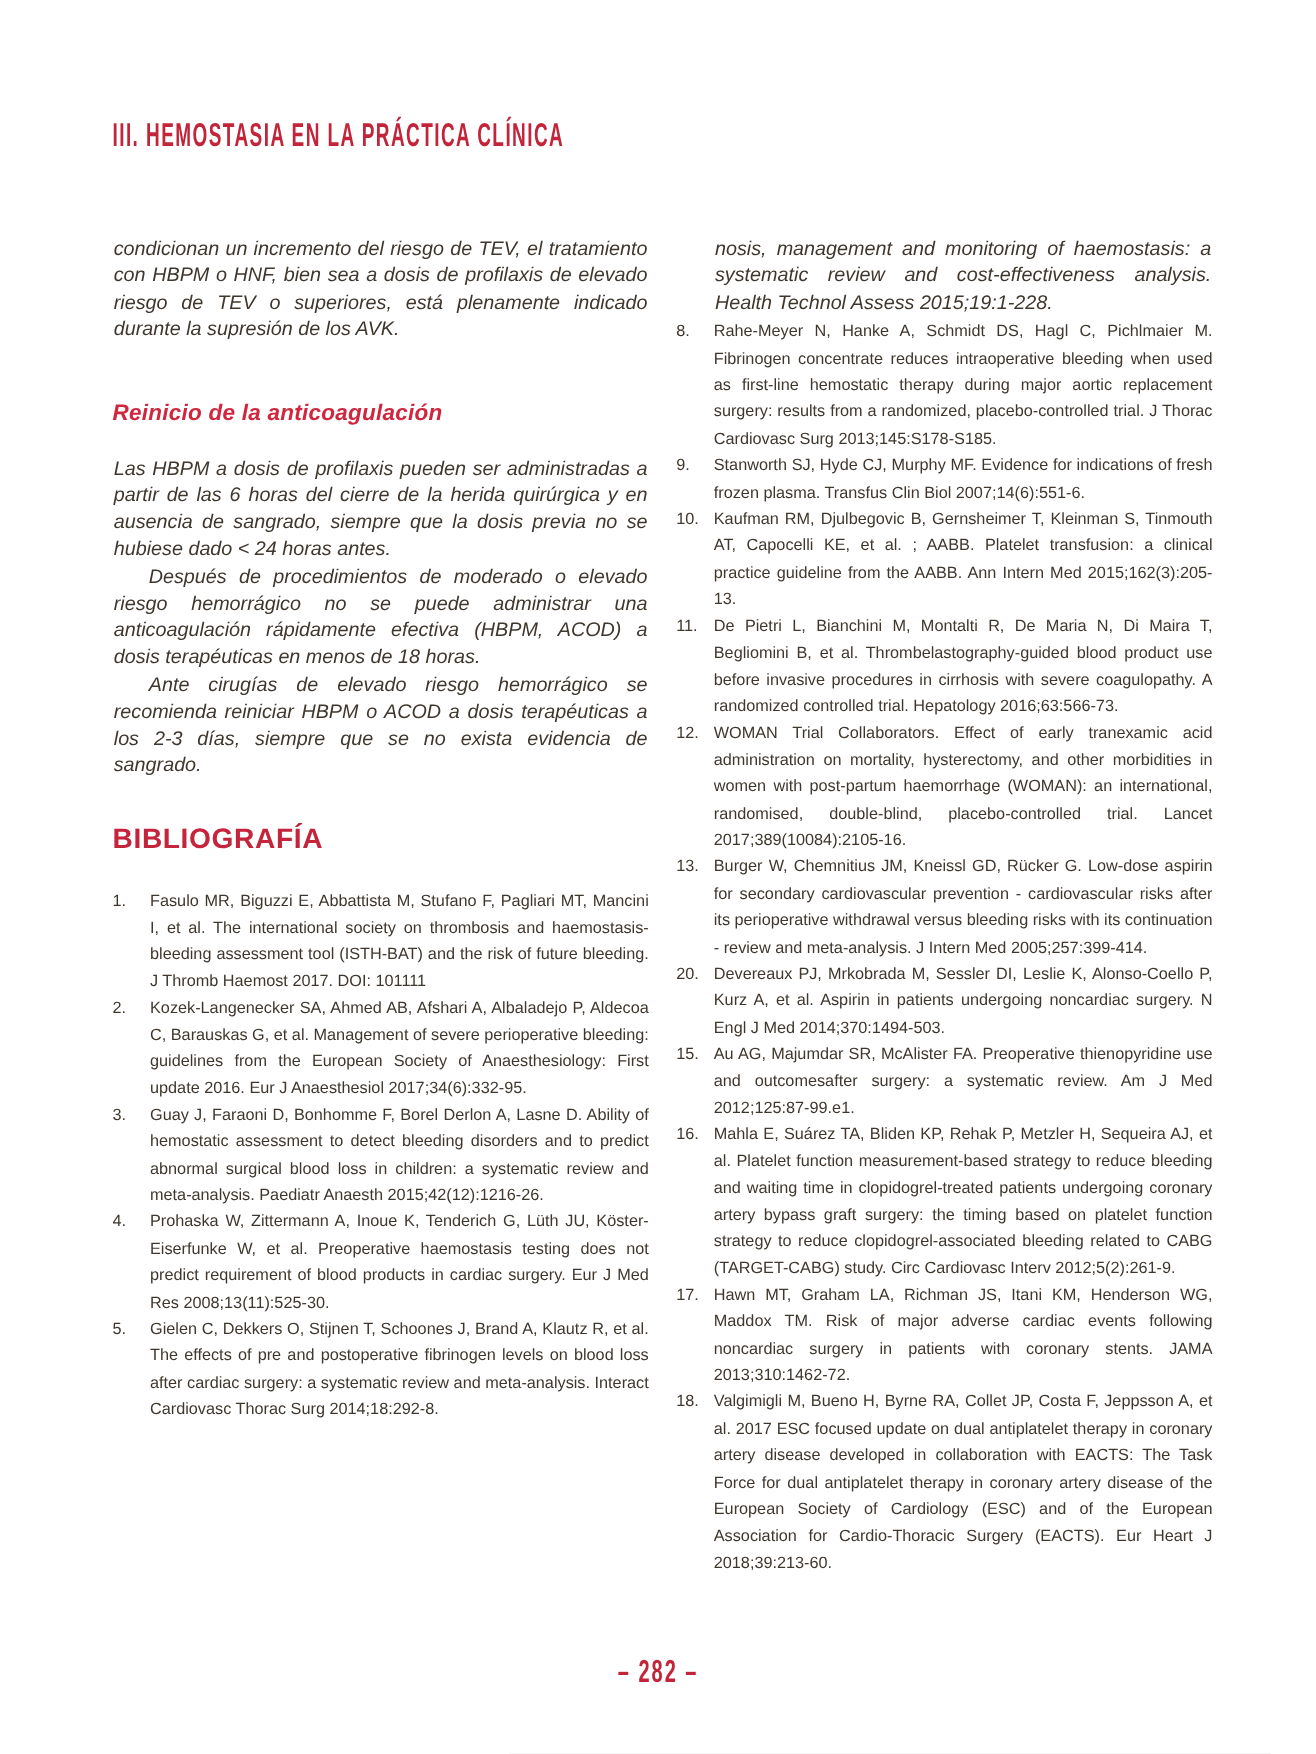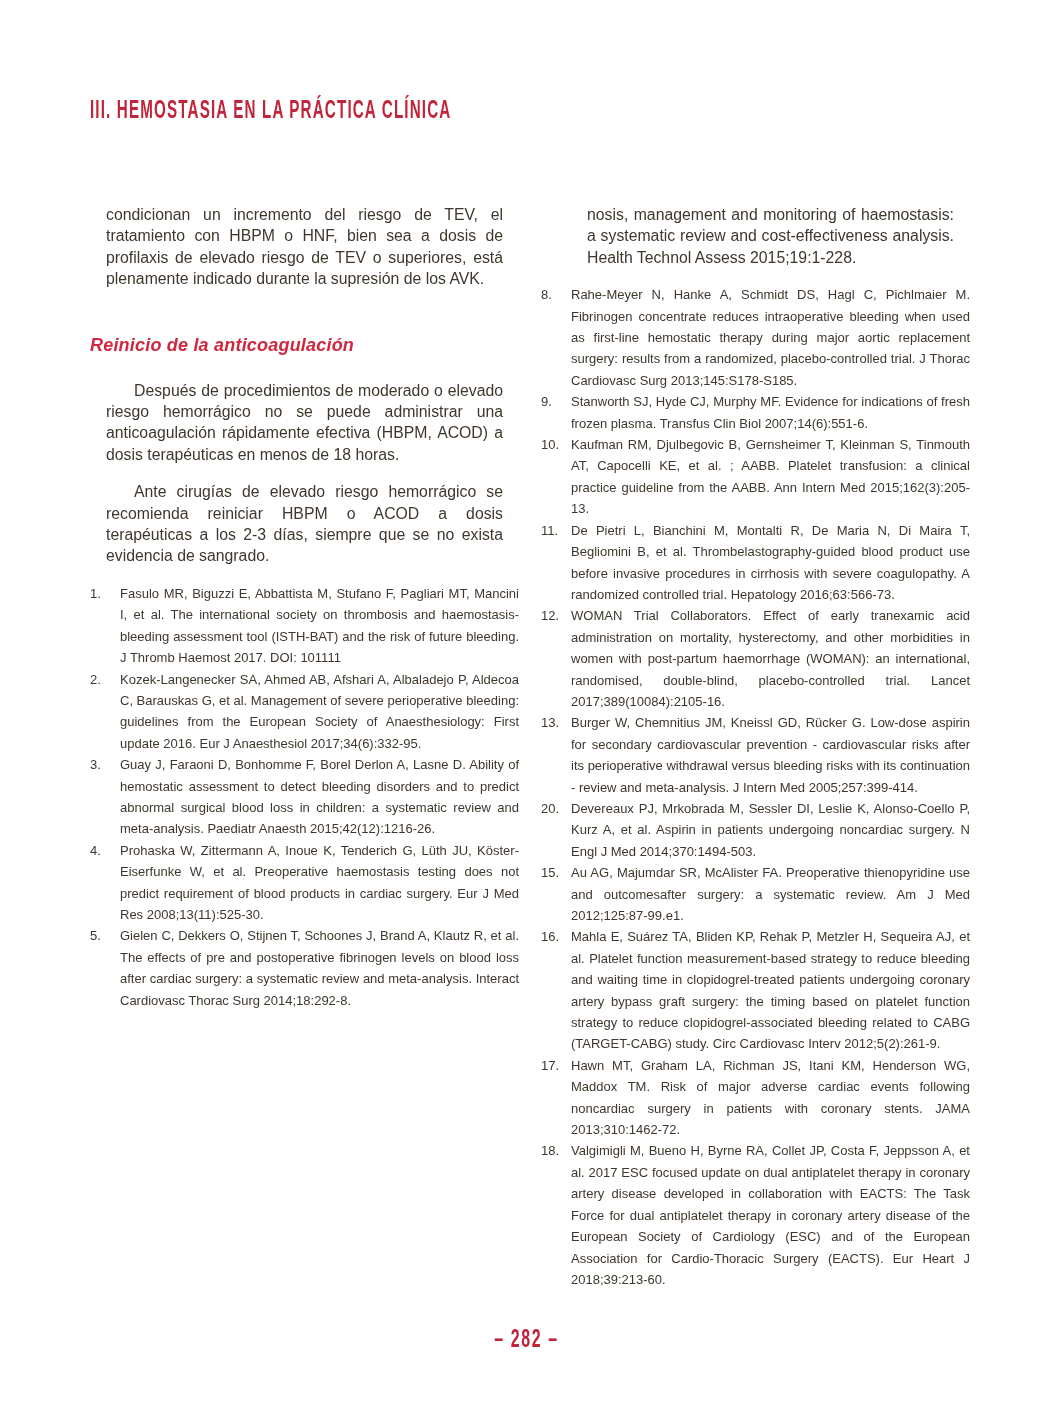--- a/index.html
+++ b/index.html
@@ -23,24 +23,25 @@
     transform-origin:left top;
   }
   .content {
     position:absolute; top:188px; left:90px;
     width:880px; height:1120px;
     display:flex; gap:22px;
     overflow:hidden;
   }
   .col { width:429px; flex:0 0 429px; }
   .content p {
-    margin:16px;
+    margin:1px;
     text-align:justify;
     font-size:15.8px;
     line-height:21.4px;
+    font-style:italic;
   }
   .para-indent { text-indent:28px; }
   .section-title {
     margin:45px 0 24px 0;
     color:#d0273e;
     font-style:italic;
     font-weight:bold;
     font-size:18px;
     letter-spacing:0.2px;
   }
@@ -88,23 +89,25 @@
 
   <div class="running-header">III. HEMOSTASIA EN LA PRÁCTICA CLÍNICA</div>
 
   <div class="content">
 
     <div class="col">
       <p>condicionan un incremento del riesgo de TEV, el tratamiento con HBPM o HNF, bien sea a dosis de profilaxis de elevado riesgo de TEV o superiores, está plenamente indicado durante la supresión de los AVK.</p>
 
       <h2 class="section-title">Reinicio de la anticoagulación</h2>
 
+      <p>Las HBPM a dosis de profilaxis pueden ser administradas a partir de las 6 horas del cierre de la herida quirúrgica y en ausencia de sangrado, siempre que la dosis previa no se hubiese dado &lt; 24 horas antes.</p>
       <p class="para-indent">Después de procedimientos de moderado o elevado riesgo hemorrágico no se puede administrar una anticoagulación rápidamente efectiva (HBPM, ACOD) a dosis terapéuticas en menos de 18 horas.</p>
       <p class="para-indent">Ante cirugías de elevado riesgo hemorrágico se recomienda reiniciar HBPM o ACOD a dosis terapéuticas a los 2-3 días, siempre que se no exista evidencia de sangrado.</p>
 
+      <h3 class="biblio-title">BIBLIOGRAFÍA</h3>
 
       <div class="ref"><span class="num">1.</span><span>Fasulo MR, Biguzzi E, Abbattista M, Stufano F, Pagliari MT, Mancini I, et al. The international society on thrombosis and haemostasis-bleeding assessment tool (ISTH-BAT) and the risk of future bleeding. J Thromb Haemost 2017. DOI: 101111</span></div>
       <div class="ref"><span class="num">2.</span><span>Kozek-Langenecker SA, Ahmed AB, Afshari A, Albaladejo P, Aldecoa C, Barauskas G, et al. Management of severe perioperative bleeding: guidelines from the European Society of Anaesthesiology: First update 2016. Eur J Anaesthesiol 2017;34(6):332-95.</span></div>
       <div class="ref"><span class="num">3.</span><span>Guay J, Faraoni D, Bonhomme F, Borel Derlon A, Lasne D. Ability of hemostatic assessment to detect bleeding disorders and to predict abnormal surgical blood loss in children: a systematic review and meta-analysis. Paediatr Anaesth 2015;42(12):1216-26.</span></div>
       <div class="ref"><span class="num">4.</span><span>Prohaska W, Zittermann A, Inoue K, Tenderich G, Lüth JU, Köster-Eiserfunke W, et al. Preoperative haemostasis testing does not predict requirement of blood products in cardiac surgery. Eur J Med Res 2008;13(11):525-30.</span></div>
       <div class="ref"><span class="num">5.</span><span>Gielen C, Dekkers O, Stijnen T, Schoones J, Brand A, Klautz R, et al. The effects of pre and postoperative fibrinogen levels on blood loss after cardiac surgery: a systematic review and meta-analysis. Interact Cardiovasc Thorac Surg 2014;18:292-8.</span></div>
 
     </div>
 
     <div class="col">

